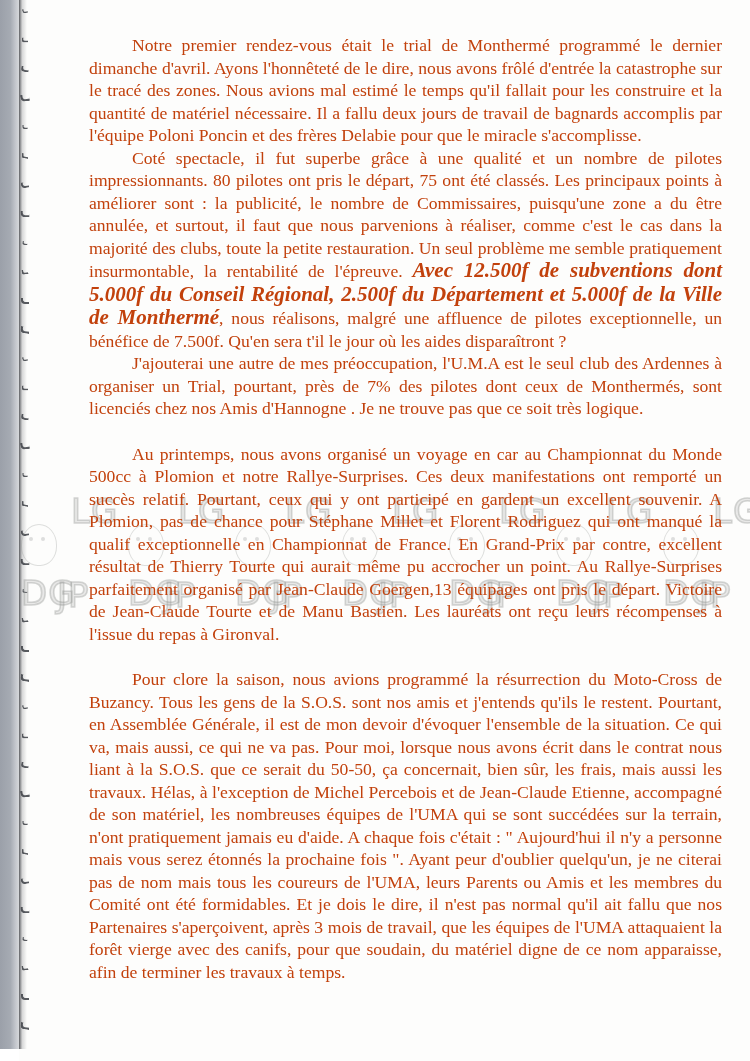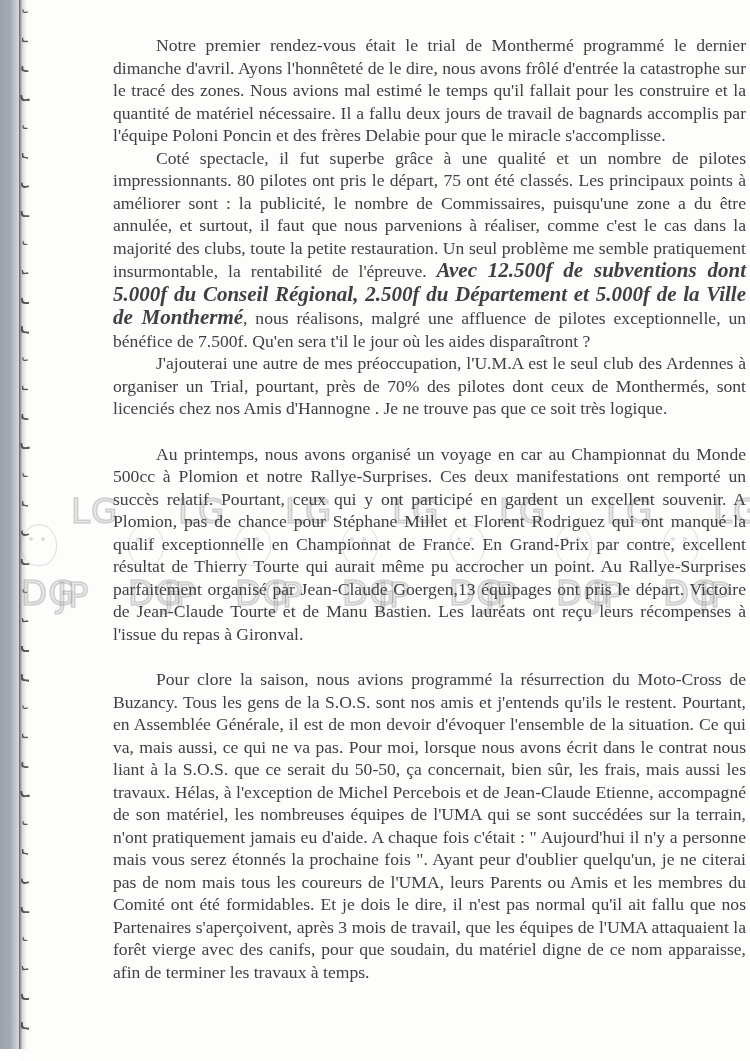--- a/index.html
+++ b/index.html
@@ -51,22 +51,22 @@
   .wm-face{
     position:absolute;top:36px;left:2px;width:34px;height:40px;
     border:1.6px solid rgba(150,152,150,0.30);border-radius:50% 50% 46% 46%;
   }
   .wm-face:before{
     content:"";position:absolute;left:7px;top:12px;width:4px;height:4px;border-radius:50%;
     background:rgba(150,152,150,0.30);box-shadow:12px 0 0 rgba(150,152,150,0.30);
   }
   
   .text-block{
-    position:absolute;left:94px;top:34px;width:633px;z-index:2;
-    color:#404040;font-size:17.6px;line-height:22.5px;
+    position:absolute;left:70px;top:34px;width:633px;z-index:2;
+    color:#c2410c;font-size:17.6px;line-height:22.5px;
     text-align:justify;
   }
   .para{margin:0;text-indent:43px;}
   .para.space-before{margin-top:23px;}
   .emph{
     font-style:italic;font-weight:bold;font-size:21px;
   }
 </style>
 </head>
 <body>
@@ -114,21 +114,21 @@
       <div class="wm-tile">
         <div class="wm-face"></div>
         <span class="wm-letter wm-l1">LG</span>
         <span class="wm-letter wm-l2">JP</span>
         <span class="wm-letter wm-l3">DG</span>
       </div>
     </div>
   <div class="text-block">
       <p class="para"><span class="normal">Notre premier rendez-vous était le trial de Monthermé programmé le dernier dimanche d'avril. Ayons l'honnêteté de le dire, nous avons frôlé d'entrée la catastrophe sur le tracé des zones. Nous avions mal estimé le temps qu'il fallait pour les construire et la quantité de matériel nécessaire. Il a fallu deux jours de travail de bagnards accomplis par l'équipe Poloni Poncin et des frères Delabie pour que le miracle s'accomplisse.</span></p>
       <p class="para"><span class="normal">Coté spectacle, il fut superbe grâce à une qualité et un nombre de pilotes impressionnants. 80 pilotes ont pris le départ, 75 ont été classés. Les principaux points à améliorer sont : la publicité, le nombre de Commissaires, puisqu'une zone a du être annulée, et surtout, il faut que nous parvenions à réaliser, comme c'est le cas dans la majorité des clubs, toute la petite restauration. Un seul problème me semble pratiquement insurmontable, la rentabilité de l'épreuve. </span><span class="emph">Avec 12.500f de subventions dont 5.000f du Conseil Régional, 2.500f du Département et 5.000f de la Ville de Monthermé</span><span class="normal">, nous réalisons, malgré une affluence de pilotes exceptionnelle, un bénéfice de 7.500f. Qu'en sera t'il le jour où les aides disparaîtront ?</span></p>
-      <p class="para"><span class="normal">J'ajouterai une autre de mes préoccupation, l'U.M.A est le seul club des Ardennes à organiser un Trial, pourtant, près de 70% des pilotes dont ceux de Monthermés, sont licenciés chez nos Amis d'Hannogne . Je ne trouve pas que ce soit très logique.</span></p>
+      <p class="para"><span class="normal">J'ajouterai une autre de mes préoccupation, l'U.M.A est le seul club des Ardennes à organiser un Trial, pourtant, près de 7% des pilotes dont ceux de Monthermés, sont licenciés chez nos Amis d'Hannogne . Je ne trouve pas que ce soit très logique.</span></p>
       <p class="para space-before"><span class="normal">Au printemps, nous avons organisé un voyage en car au Championnat du Monde 500cc à Plomion et notre Rallye-Surprises. Ces deux manifestations ont remporté un succès relatif. Pourtant, ceux qui y ont participé en gardent un excellent souvenir. A Plomion, pas de chance pour Stéphane Millet et Florent Rodriguez qui ont manqué la qualif exceptionnelle en Championnat de France. En Grand-Prix par contre, excellent résultat de Thierry Tourte qui aurait même pu accrocher un point. Au Rallye-Surprises parfaitement organisé par Jean-Claude Goergen,13 équipages ont pris le départ. Victoire de Jean-Claude Tourte et de Manu Bastien. Les lauréats ont reçu leurs récompenses à l'issue du repas à Gironval.</span></p>
       <p class="para space-before"><span class="normal">Pour clore la saison, nous avions programmé la résurrection du Moto-Cross de Buzancy. Tous les gens de la S.O.S. sont nos amis et j'entends qu'ils le restent. Pourtant, en Assemblée Générale, il est de mon devoir d'évoquer l'ensemble de la situation. Ce qui va, mais aussi, ce qui ne va pas. Pour moi, lorsque nous avons écrit dans le contrat nous liant à la S.O.S. que ce serait du 50-50, ça concernait, bien sûr, les frais, mais aussi les travaux. Hélas, à l'exception de Michel Percebois et de Jean-Claude Etienne, accompagné de son matériel, les nombreuses équipes de l'UMA qui se sont succédées sur la terrain, n'ont pratiquement jamais eu d'aide. A chaque fois c'était : " Aujourd'hui il n'y a personne mais vous serez étonnés la prochaine fois ". Ayant peur d'oublier quelqu'un, je ne citerai pas de nom mais tous les coureurs de l'UMA, leurs Parents ou Amis et les membres du Comité ont été formidables. Et je dois le dire, il n'est pas normal qu'il ait fallu que nos Partenaires s'aperçoivent, après 3 mois de travail, que les équipes de l'UMA attaquaient la forêt vierge avec des canifs, pour que soudain, du matériel digne de ce nom apparaisse, afin de terminer les travaux à temps.</span></p>
     </div>
 </div>
 
 <div class="page-edge-shadow"></div>
 <div id="ticks">
     <div class="tick" style="top: 8px; transform: rotate(-8deg) scale(0.7);"></div>
     <div class="tick" style="top: 37px; transform: rotate(0deg) scale(0.85);"></div>
     <div class="tick" style="top: 66px; transform: rotate(8deg) scale(1);"></div>

